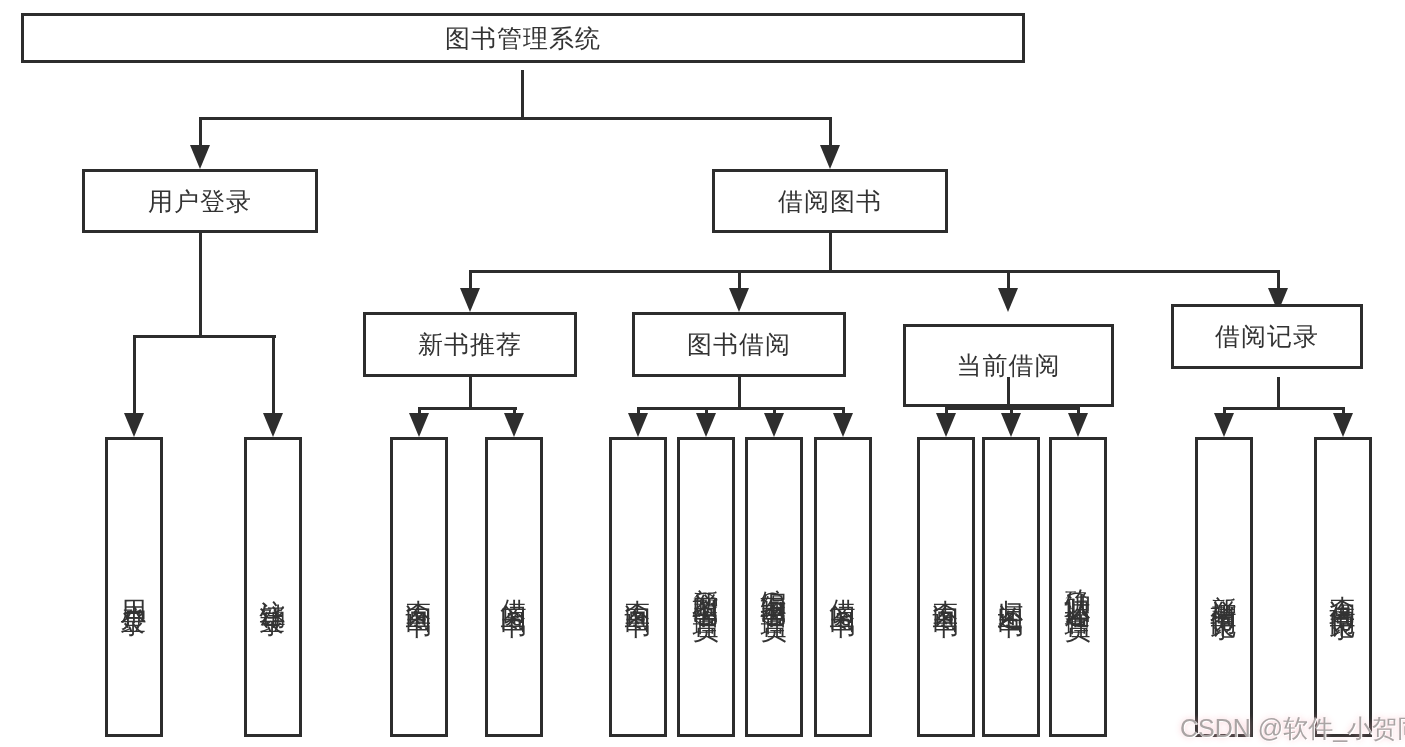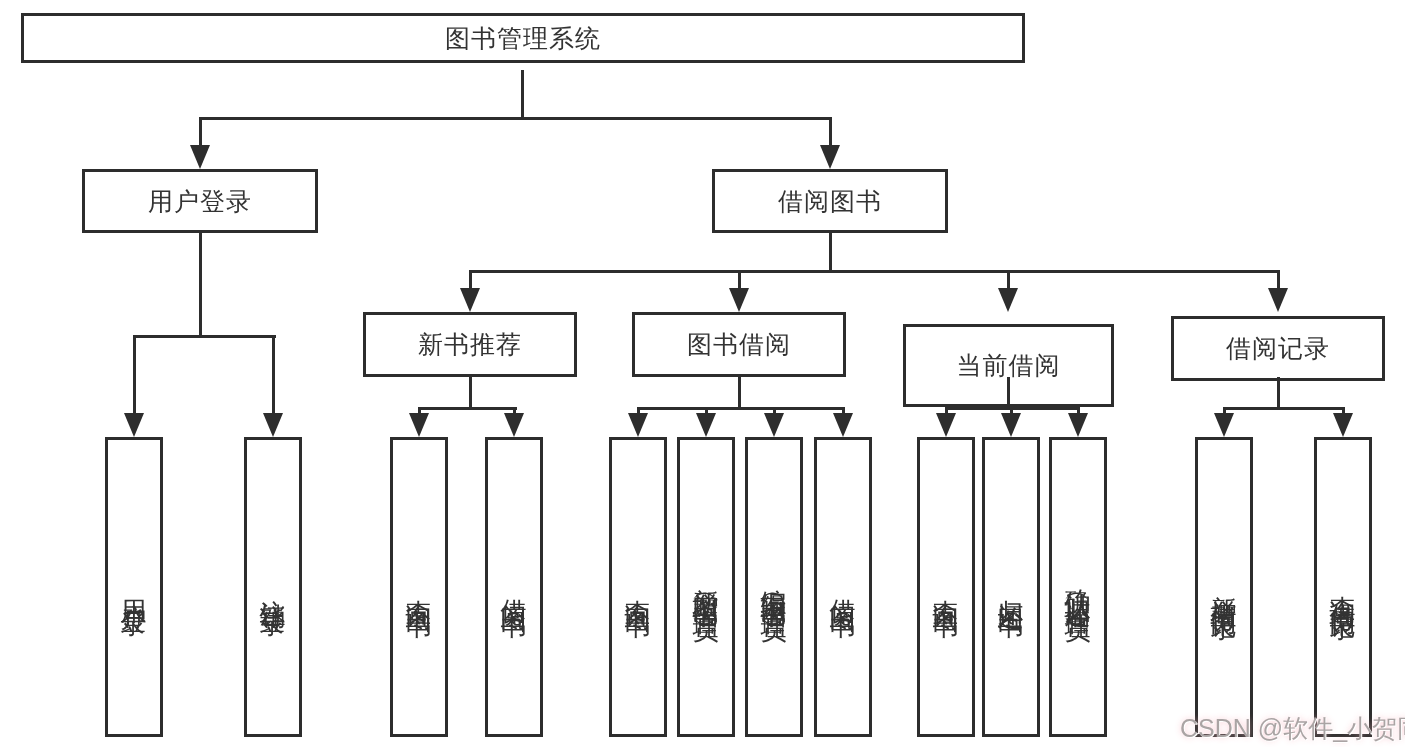--- a/index.html
+++ b/index.html
@@ -74,21 +74,21 @@
 
   <div class="box hbox" style="left:363px;top:312px;width:214px;height:65px">
     <span>新书推荐</span>
   </div>
   <div class="box hbox" style="left:632px;top:312px;width:214px;height:65px">
     <span>图书借阅</span>
   </div>
   <div class="box hbox" style="left:903px;top:324px;width:211px;height:83px">
     <span>当前借阅</span>
   </div>
-  <div class="box hbox" style="left:1171px;top:316px;width:214px;height:65px">
+  <div class="box hbox" style="left:1171px;top:304px;width:192px;height:65px">
     <span>借阅记录</span>
   </div>
 
   <div class="vl" style="left:469px;top:377px;height:30px"></div>
   <div class="vl" style="left:738px;top:377px;height:30px"></div>
   <div class="vl" style="left:1007px;top:377px;height:30px"></div>
   <div class="vl" style="left:1277px;top:377px;height:30px"></div>
 
   <div class="hl" style="left:418px;top:407px;width:99px"></div>
   <div class="hl" style="left:637px;top:407px;width:208px"></div>

